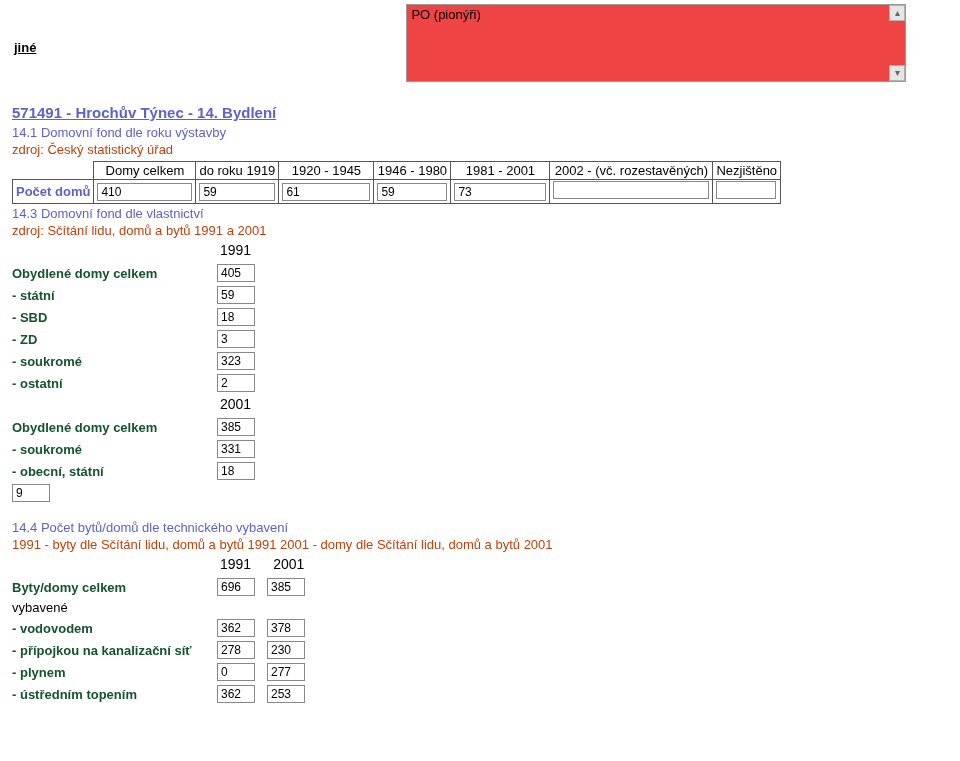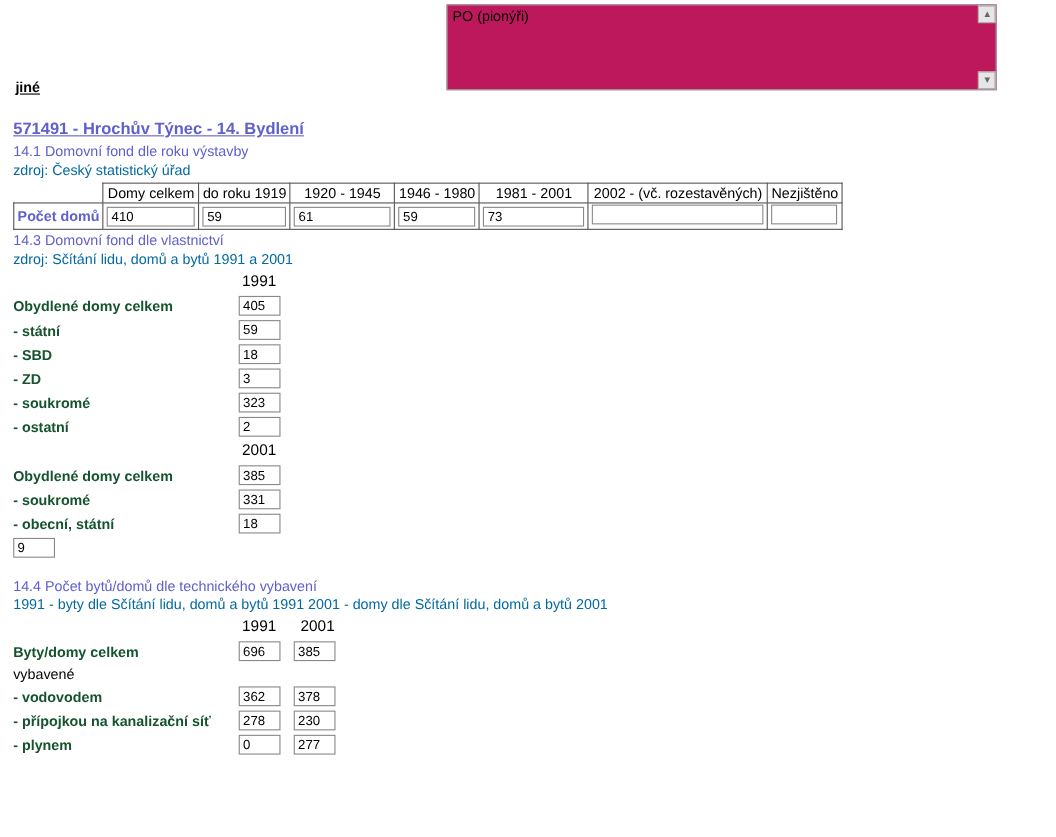--- a/index.html
+++ b/index.html
@@ -12,31 +12,31 @@
     color: #000;
     width: 960px;
   }
   .top-row {
     display: flex;
     align-items: flex-start;
     padding: 4px 8px 0 8px;
   }
   .jine-label {
     font-weight: bold;
-    margin-top: 68px;
+    margin-top: 36px;
     margin-left: 6px;
     text-decoration: underline;
   }
   .po-box {
     position: relative;
     margin-left: 370px;
     width: 500px;
     height: 78px;
     border: 1px solid #999;
-    background: #be185d;
+    background: #ef4444;
   }
   .po-inner {
     position: absolute;
     top: 0;
     left: 0;
     right: 16px;
     padding: 2px 4px;
     font-size: 13px;
   }
   .scroll-up, .scroll-down {
@@ -63,21 +63,21 @@
     font-size: 15px;
     margin: 14px 0 4px 0;
     text-decoration: underline;
   }
   .sub-title {
     color: #6060cc;
     font-size: 13px;
     margin: 2px 0 2px 0;
   }
   .sub-src {
-    color: #0369a1;
+    color: #c2410c;
     font-size: 13px;
     margin-bottom: 4px;
   }
 
   table.bdr {
     border-collapse: collapse;
     margin-top: 2px;
   }
   table.bdr td, table.bdr th {
     border: 1px solid #555;
@@ -163,21 +163,21 @@
       <th>Domy celkem</th>
       <th>do roku 1919</th>
       <th>1920 - 1945</th>
       <th>1946 - 1980</th>
       <th>1981 - 2001</th>
       <th>2002 - (vč. rozestavěných)</th>
       <th>Nezjištěno</th>
     </tr>
     <tr>
       <td class="label-cell">Počet domů</td>
-      <td><span class="input-cell" style="width:80px">410</span></td>
+      <td><span class="input-cell" style="width:95px">410</span></td>
       <td><span class="input-cell" style="width:76px">59</span></td>
       <td><span class="input-cell" style="width:88px">61</span></td>
       <td><span class="input-cell" style="width:70px">59</span></td>
       <td><span class="input-cell" style="width:92px">73</span></td>
       <td><span class="input-cell" style="width:156px"></span></td>
       <td><span class="input-cell" style="width:60px"></span></td>
     </tr>
   </tbody>
     </table>
 
@@ -259,15 +259,20 @@
     <div class="kv-row">
       <div class="kv-label">- přípojkou na kanalizační síť</div>
       <div class="kv-val">278</div>
       <div class="kv-val">230</div>
     </div>
     <div class="kv-row">
       <div class="kv-label">- plynem</div>
       <div class="kv-val">0</div>
       <div class="kv-val">277</div>
     </div>
+    <div class="kv-row">
+      <div class="kv-label">- ústředním topením</div>
+      <div class="kv-val">362</div>
+      <div class="kv-val">253</div>
+    </div>
   </div>
 
 </div>
 
 </body></html>

